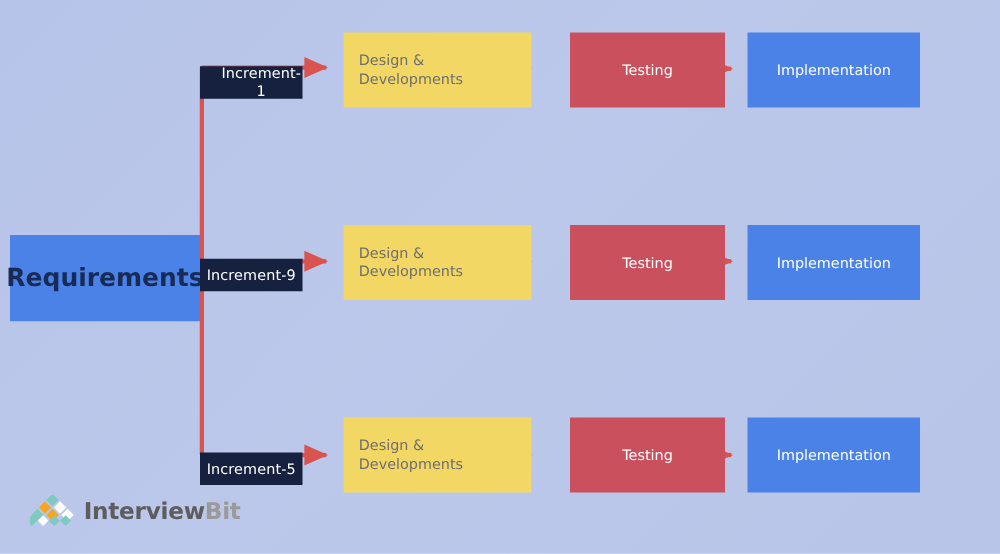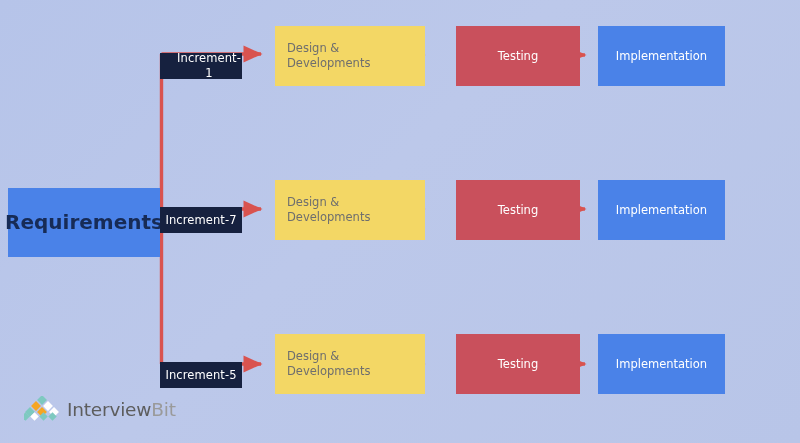--- a/index.html
+++ b/index.html
@@ -77,21 +77,21 @@
   .test-box {
     left: 456px;
     width: 124px;
     background: #c9505c;
     color: #ffffff;
     justify-content: center;
     text-align: center;
   }
   .impl-box {
     left: 598px;
-    width: 127px;
+    width: 138px;
     background: #4a82e8;
     color: #ffffff;
     justify-content: center;
     text-align: center;
   }
   .row-1 { top: 26px; }
   .row-2 { top: 180px; }
   .row-3 { top: 334px; }
 
   
@@ -109,21 +109,21 @@
     position: absolute;
     left: 24px;
     top: 396px;
     display: flex;
     align-items: center;
     gap: 7px;
   }
   .logo-mark { display: block; }
   .logo-word {
     font-size: 18.5px;
-    font-weight: normal;
+    font-weight: bold;
     letter-spacing: -.2px;
     white-space: nowrap;
   }
   .logo-word .w1 { color: #5d5d5d; }
   .logo-word .w2 { color: #9a9a9a; }
 </style>
 </head>
 <body>
 
 <div id="canvas">
@@ -153,21 +153,21 @@
   </svg>
 
   <div class="node req-box">
     <span>Requirements</span>
   </div>
 
   <div class="node inc-box inc-1">
     <span>Increment-1</span>
   </div>
   <div class="node inc-box inc-2">
-    <span>Increment-7</span>
+    <span>Increment-9</span>
   </div>
   <div class="node inc-box inc-3">
     <span>Increment-5</span>
   </div>
 
   <div class="node stage dev-box row-1">
     <span>Design &amp; Developments</span>
   </div>
   <div class="node stage test-box row-1">
     <span>Testing</span>

